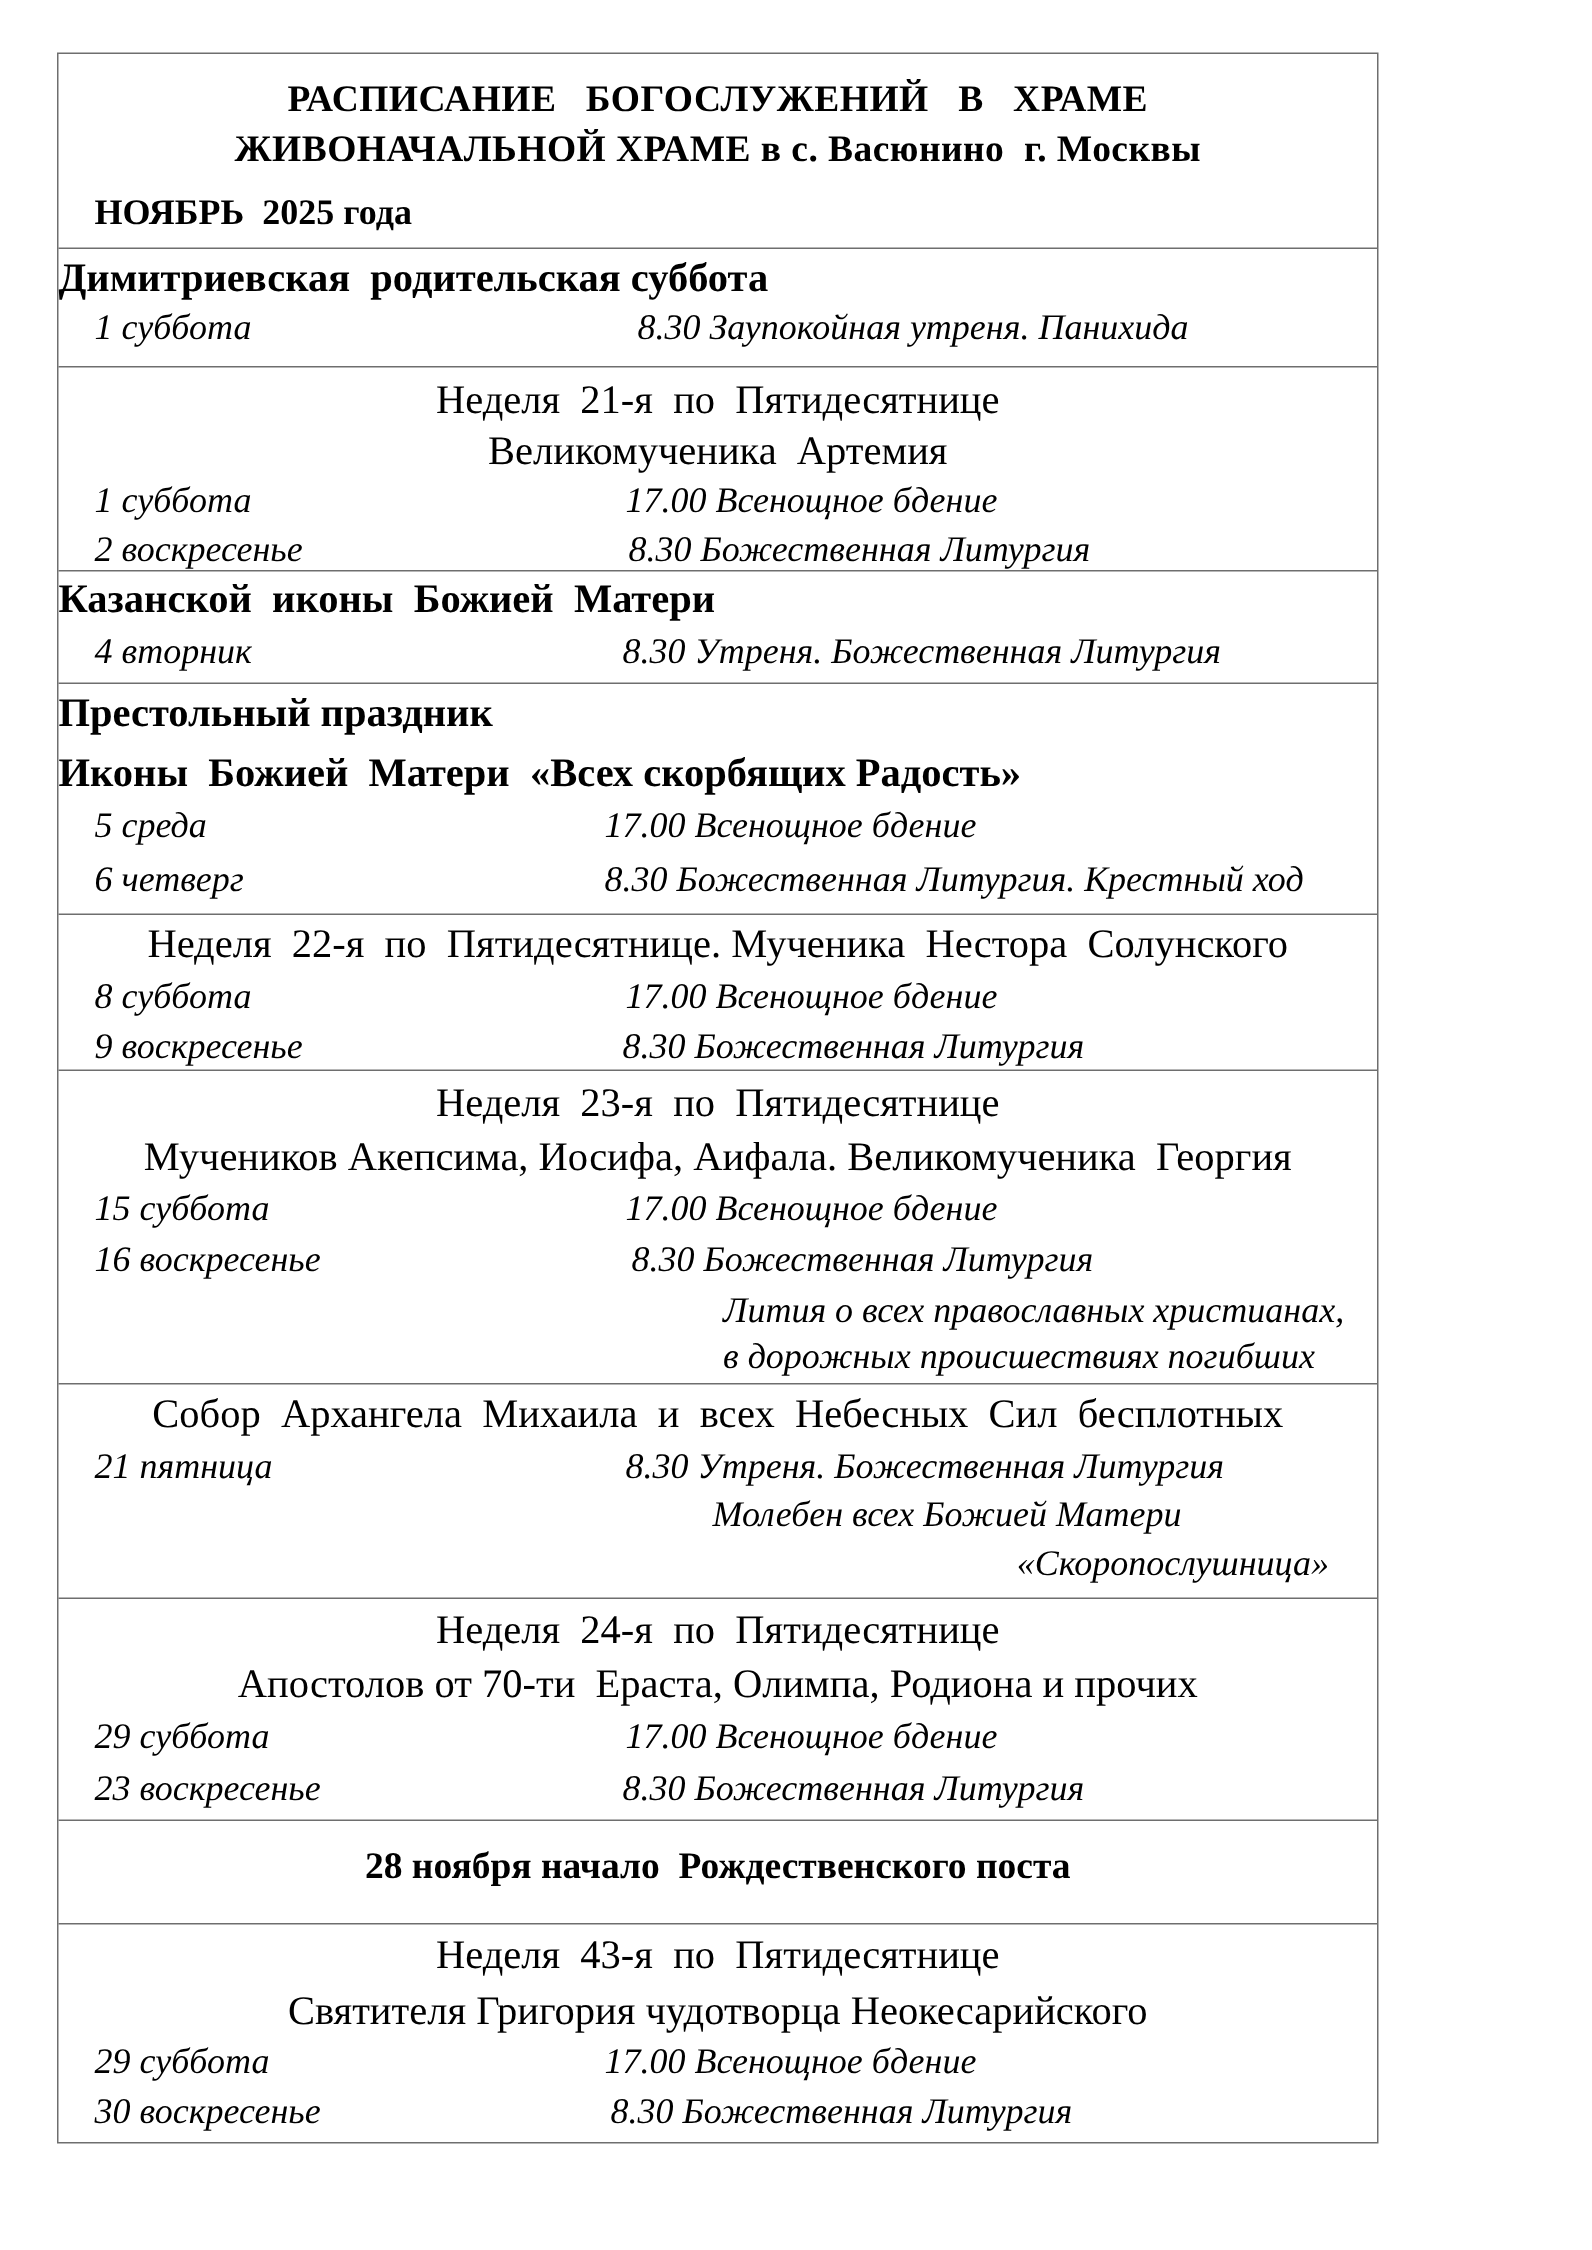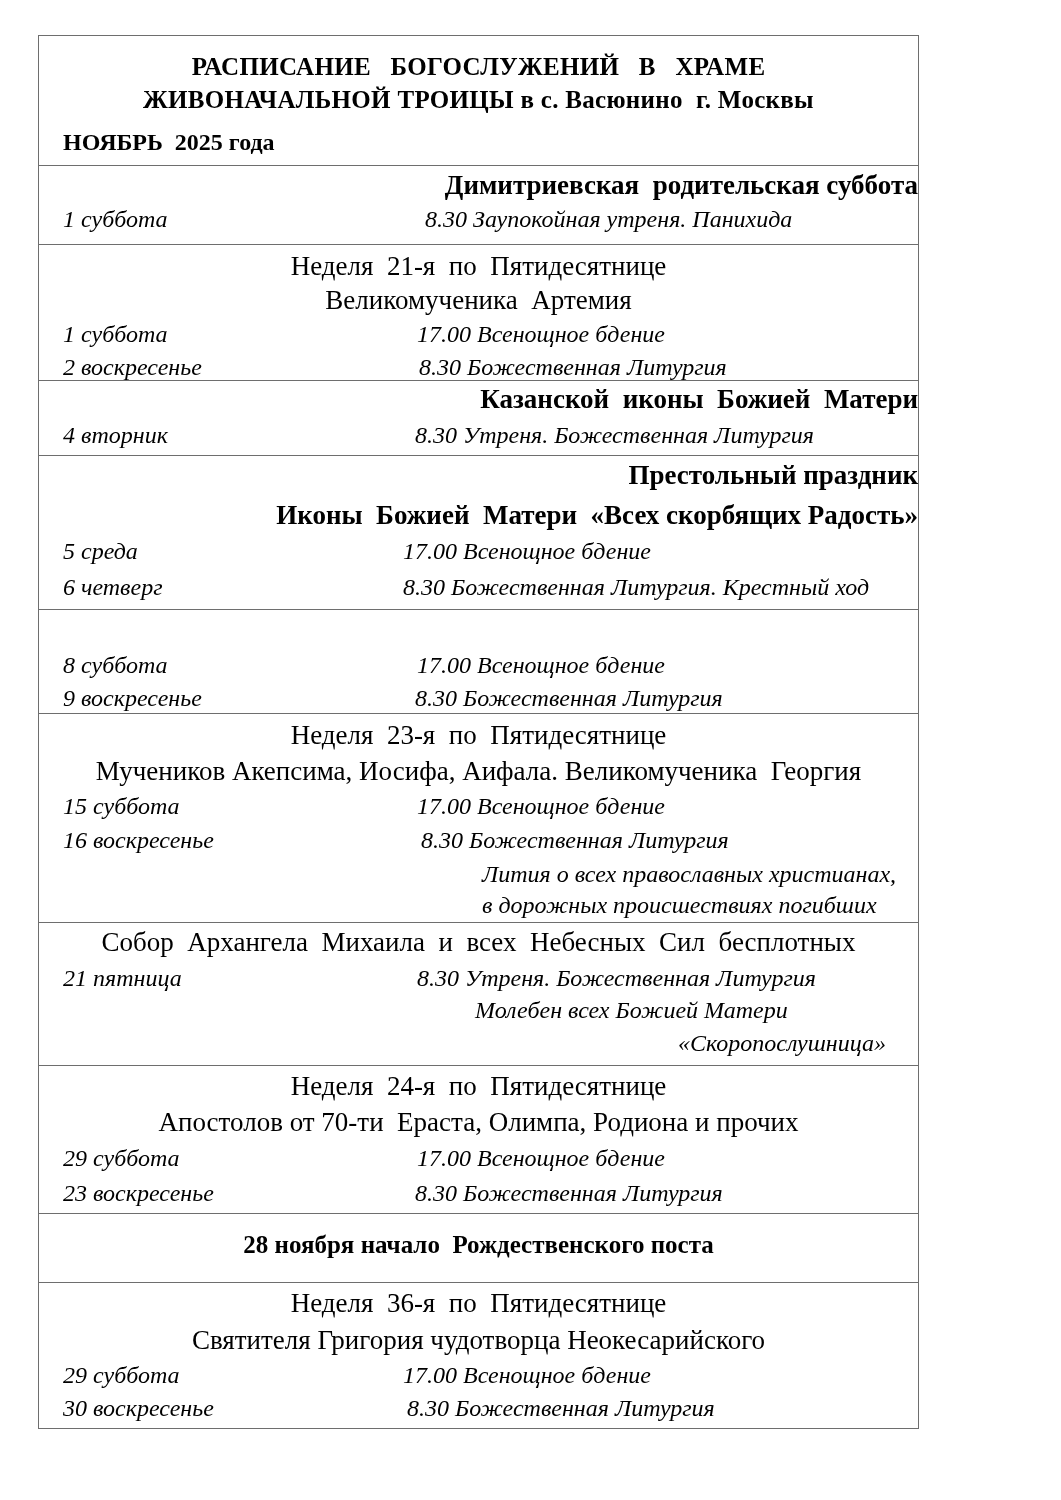--- a/index.html
+++ b/index.html
@@ -5,35 +5,35 @@
   html, body { margin: 0; padding: 0; background: #ffffff; }
   body { width: 1061px; height: 1500px; position: relative; font-family: "Liberation Serif", serif; color: #000; }
   .sheet { position: absolute; left: 38px; top: 35px; width: 881px; border: 1.5px solid #6e6e6e; box-sizing: border-box; }
   .block { border-bottom: 1.5px solid #6e6e6e; position: relative; }
   .block:last-child { border-bottom: none; }
   .line { position: relative; white-space: pre; }
   .center { text-align: center; }
   .bold { font-weight: bold; }
   .title-line { font-size: 25px; font-weight: bold; text-align: center; letter-spacing: 0.3px; }
   .month-line { font-size: 24px; font-weight: bold; padding-left: 24px; }
-  .head-bold { font-size: 27px; font-weight: bold; text-align: right; }
+  .head-bold { font-size: 27px; font-weight: bold; text-align: left; }
   .head-reg { font-size: 27px; text-align: center; }
   .row { font-style: italic; font-size: 24px; position: relative; height: 33px; }
   .row .day { position: absolute; left: 24px; top: 0; }
   .row .svc { position: absolute; top: 0; }
   .note { font-style: italic; font-size: 24px; position: absolute; }
 </style>
 </head>
 <body>
 
 <div class="sheet">
 
   <div class="block" style="height:129px;">
     <div class="line title-line" style="position:absolute;left:0;right:0;top:17px;">РАСПИСАНИЕ   БОГОСЛУЖЕНИЙ   В   ХРАМЕ</div>
-    <div class="line title-line" style="position:absolute;left:0;right:0;top:50px;">ЖИВОНАЧАЛЬНОЙ ТРОИЦЫ в с. Васюнино  г. Москвы</div>
+    <div class="line title-line" style="position:absolute;left:0;right:0;top:50px;">ЖИВОНАЧАЛЬНОЙ ХРАМЕ в с. Васюнино  г. Москвы</div>
     <div class="line month-line" style="position:absolute;left:0;top:93px;">НОЯБРЬ  2025 года</div>
   </div>
 
   <div class="block" style="height:78px;">
     <div class="line head-bold" style="position:absolute;left:0;right:0;top:4px;">Димитриевская  родительская суббота</div>
     <div class="row" style="position:absolute;left:0;right:0;top:40px;">
       <span class="day">1  суббота</span>
       <span class="svc" style="left:386px;">8.30  Заупокойная  утреня.  Панихида</span>
     </div>
   </div>
@@ -66,20 +66,21 @@
       <span class="day">5  среда</span>
       <span class="svc" style="left:364px;">17.00  Всенощное  бдение</span>
     </div>
     <div class="row" style="position:absolute;left:0;right:0;top:118px;">
       <span class="day">6  четверг</span>
       <span class="svc" style="left:364px;">8.30  Божественная Литургия. Крестный ход</span>
     </div>
   </div>
 
   <div class="block" style="height:103px;">
+    <div class="line head-reg" style="position:absolute;left:0;right:0;top:4px;">Неделя  22-я  по  Пятидесятнице. Мученика  Нестора  Солунского</div>
     <div class="row" style="position:absolute;left:0;right:0;top:42px;">
       <span class="day">8  суббота</span>
       <span class="svc" style="left:378px;">17.00  Всенощное  бдение</span>
     </div>
     <div class="row" style="position:absolute;left:0;right:0;top:75px;">
       <span class="day">9  воскресенье</span>
       <span class="svc" style="left:376px;">8.30  Божественная Литургия</span>
     </div>
   </div>
 
@@ -119,21 +120,21 @@
       <span class="day">23  воскресенье</span>
       <span class="svc" style="left:376px;">8.30  Божественная Литургия</span>
     </div>
   </div>
 
   <div class="block" style="height:68px;">
     <div class="line center bold" style="position:absolute;left:0;right:0;top:17px;font-size:25px;">28 ноября начало  Рождественского поста</div>
   </div>
 
   <div class="block" style="height:145px;">
-    <div class="line head-reg" style="position:absolute;left:0;right:0;top:5px;">Неделя  36-я  по  Пятидесятнице</div>
+    <div class="line head-reg" style="position:absolute;left:0;right:0;top:5px;">Неделя  43-я  по  Пятидесятнице</div>
     <div class="line head-reg" style="position:absolute;left:0;right:0;top:42px;">Святителя Григория чудотворца Неокесарийского</div>
     <div class="row" style="position:absolute;left:0;right:0;top:79px;">
       <span class="day">29  суббота</span>
       <span class="svc" style="left:364px;">17.00  Всенощное  бдение</span>
     </div>
     <div class="row" style="position:absolute;left:0;right:0;top:112px;">
       <span class="day">30  воскресенье</span>
       <span class="svc" style="left:368px;">8.30  Божественная Литургия</span>
     </div>
   </div>

